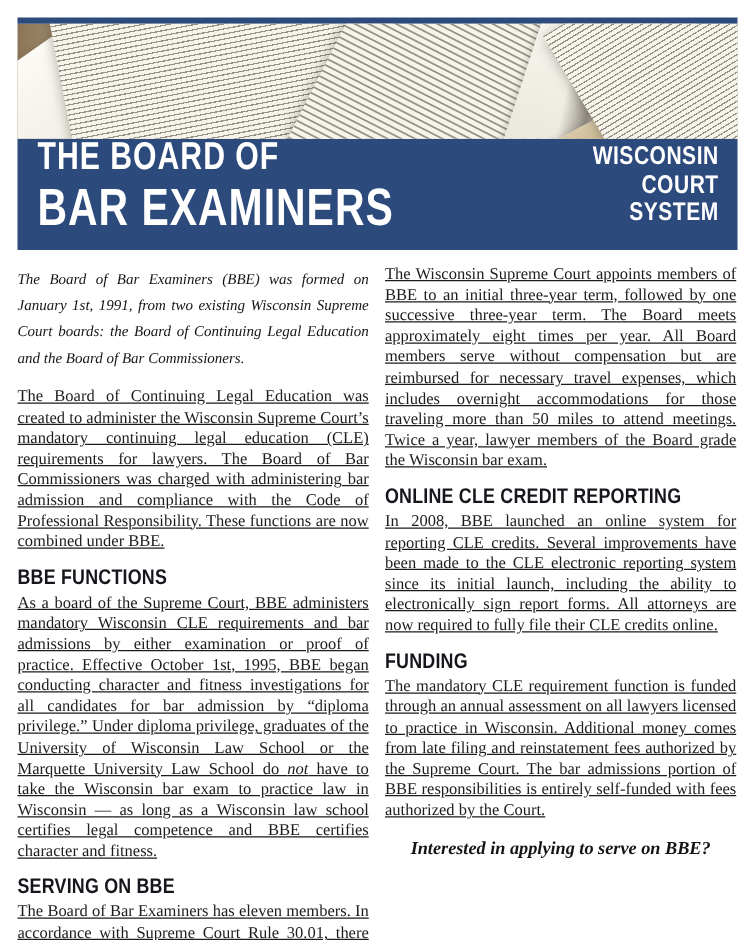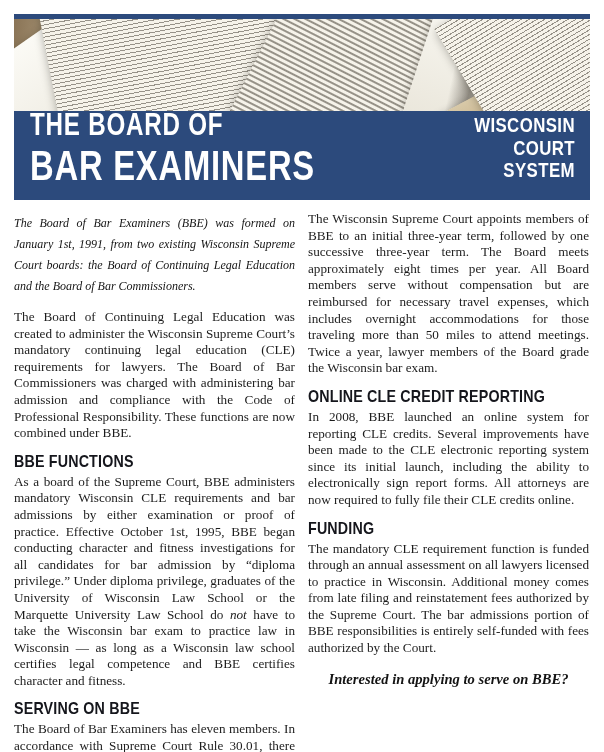--- a/index.html
+++ b/index.html
@@ -72,20 +72,21 @@
   }
   .banner-brand span{display:block;}
 
   
   .columns{display:flex;gap:13px;padding-top:11px;width:576px;}
   .col{width:281px;}
   p.body{
     margin:0 0 10px 0;
     font-size:13.2px;line-height:16.6px;
     text-align:justify;
+    text-decoration:underline;
   }
   p.intro{
     font-style:italic;
     font-size:12px;line-height:21px;
     text-align:justify;
     margin:2px 0 12px 0;
     color:#141414;
   }
   h3.sect{
     margin:6px 0 2px 0;

